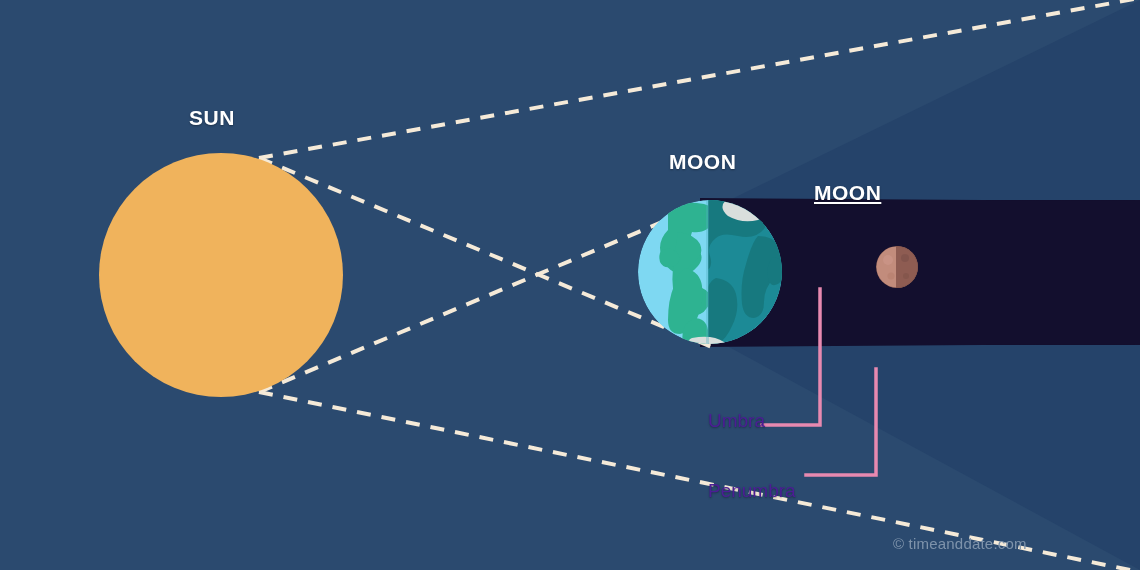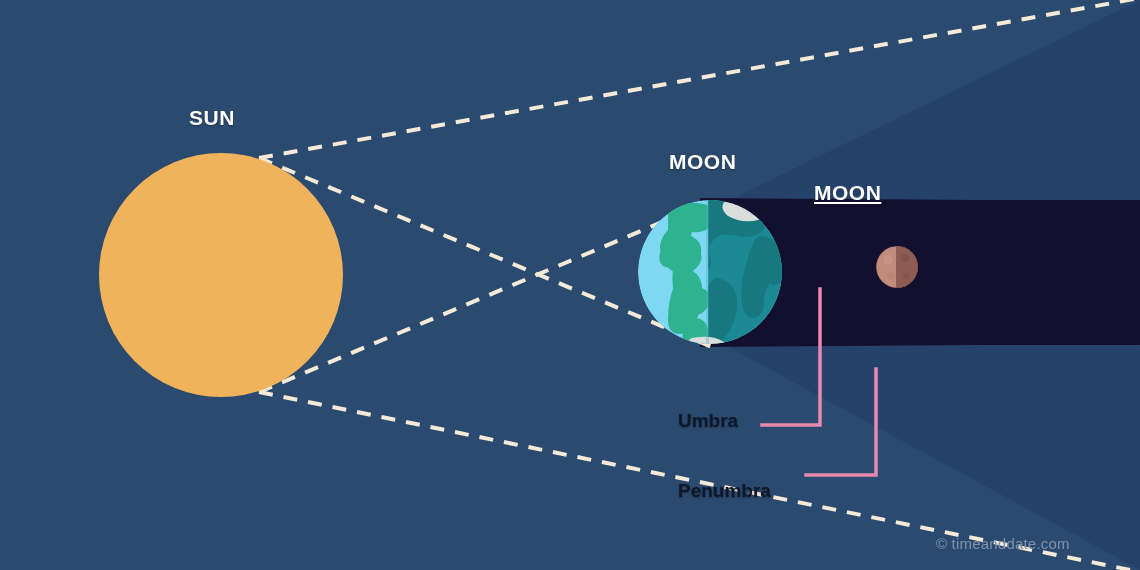--- a/index.html
+++ b/index.html
@@ -25,40 +25,41 @@
     color: #ffffff;
     font-weight: bold;
     font-size: 21px;
     letter-spacing: 0.5px;
     white-space: nowrap;
     text-shadow: 0 1px 2px rgba(0,0,0,0.35);
     pointer-events: none;
   }
   .shadow-label {
     position: absolute;
-    color: #0f172a;
-    font-weight: bold;
+    color: #4c1d95;
+    font-weight: normal;
     font-size: 19px;
     white-space: nowrap;
     text-shadow: 0 1px 2px rgba(0,0,0,0.35);
     pointer-events: none;
+    margin-left: 30px;
   }
   .credit {
     position: absolute;
     color: #7e93ab;
     font-size: 15px;
     white-space: nowrap;
     letter-spacing: 0.2px;
   }
   #lbl-sun   { left: 189px; top: 106px; }
   #lbl-earth { left: 669px; top: 150px; }
   #lbl-moon  { left: 814px; top: 181px; text-decoration: underline; }
   #lbl-umbra     { left: 678px; top: 410px; }
   #lbl-penumbra  { left: 678px; top: 480px; }
-  #lbl-credit    { left: 893px; top: 535px; margin-left: 43px; }
+  #lbl-credit    { left: 893px; top: 535px; }
 </style>
 </head>
 <body>
 
 <div id="stage">
 
   <svg width="1140" height="570" viewBox="0 0 1140 570">
 
     <defs>
       <clipPath id="clip-earth">

